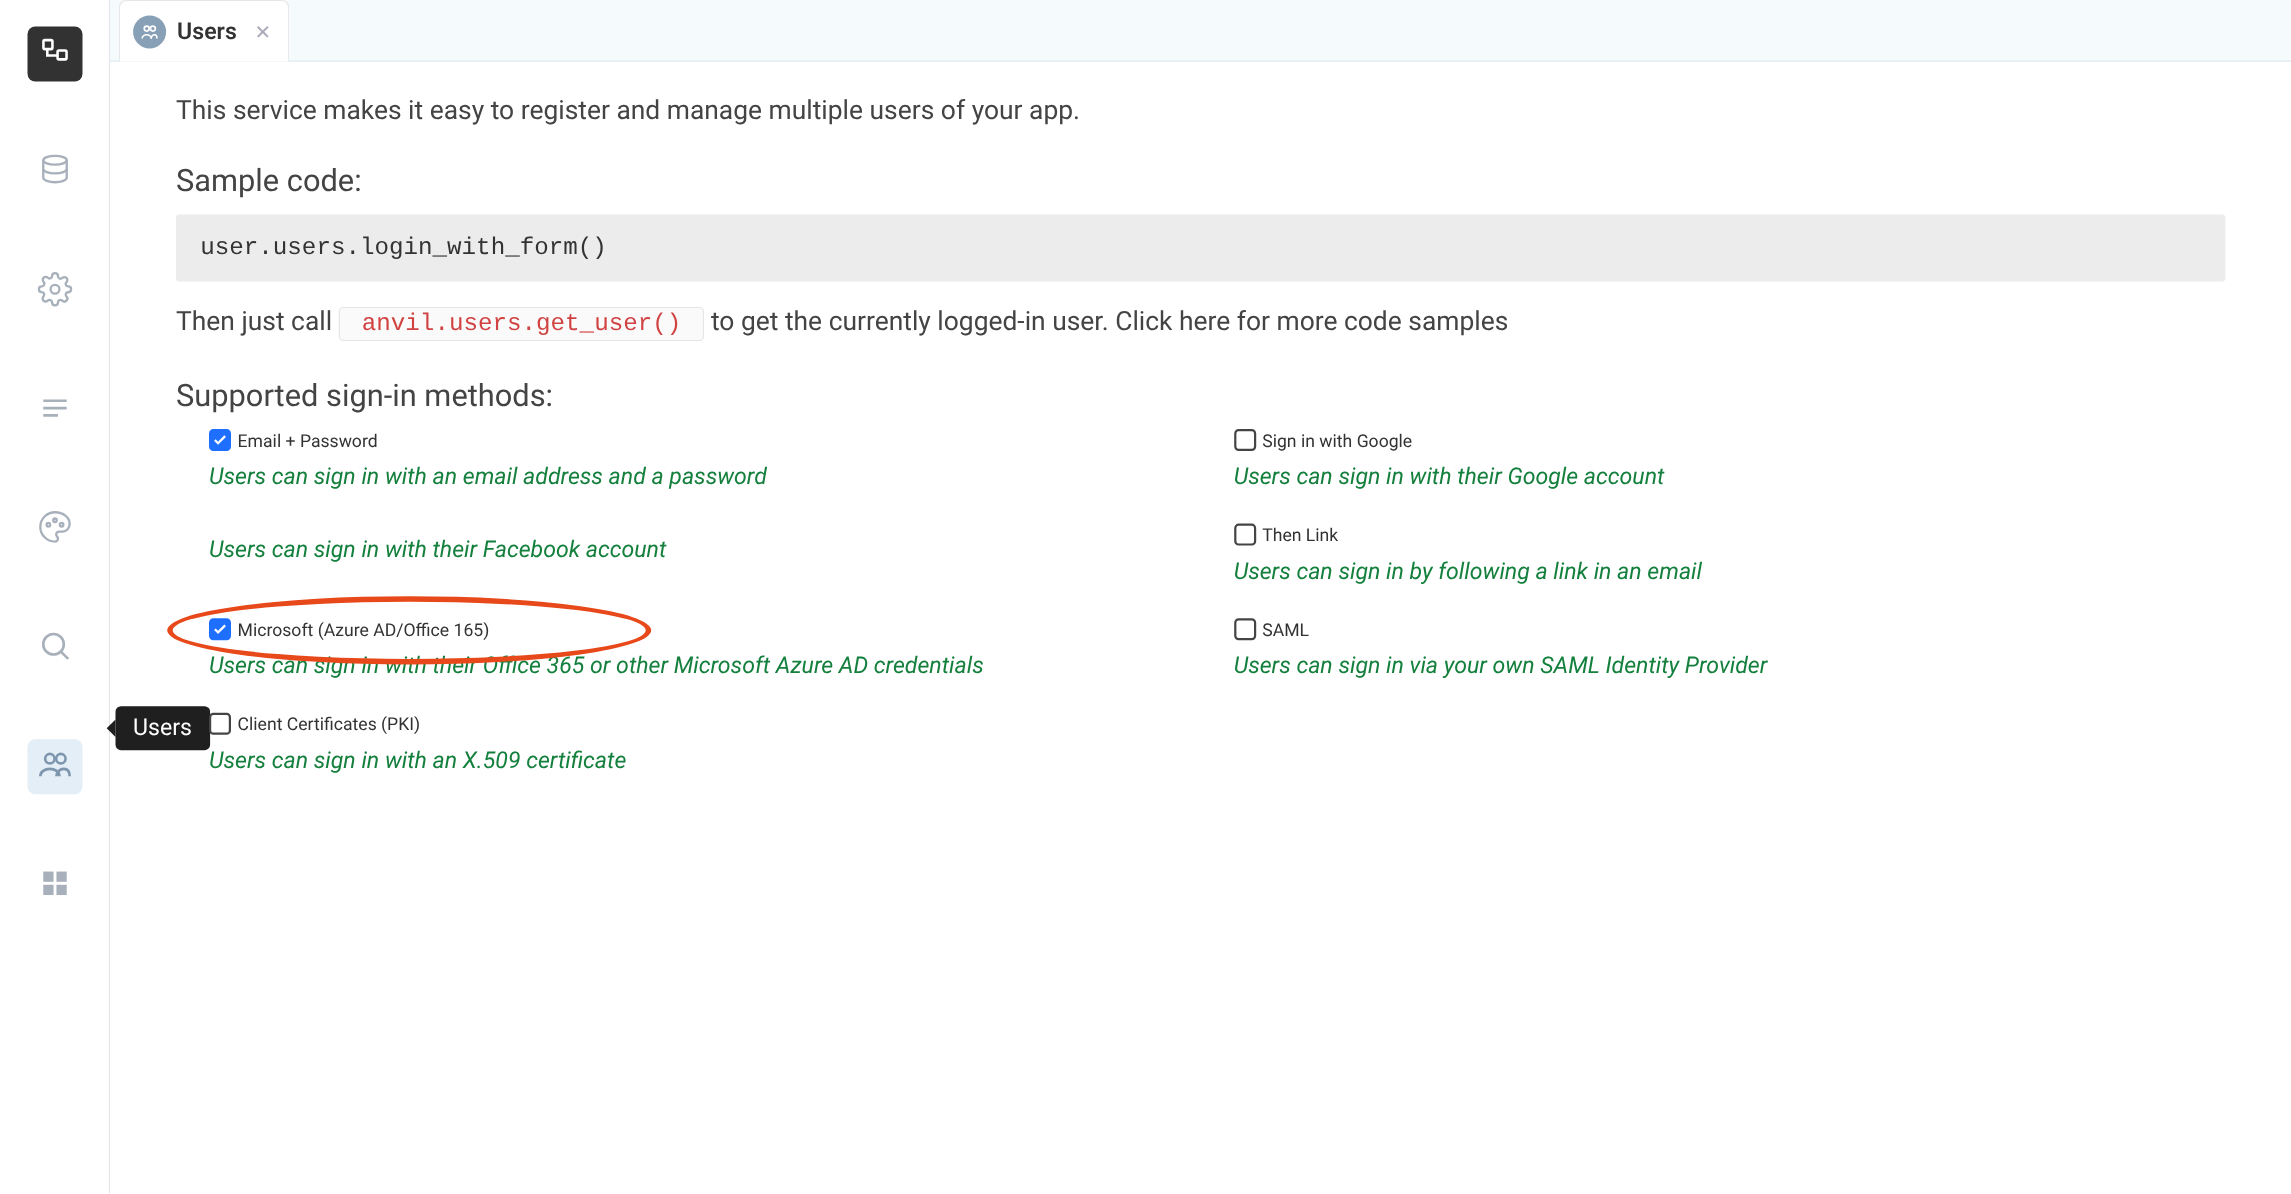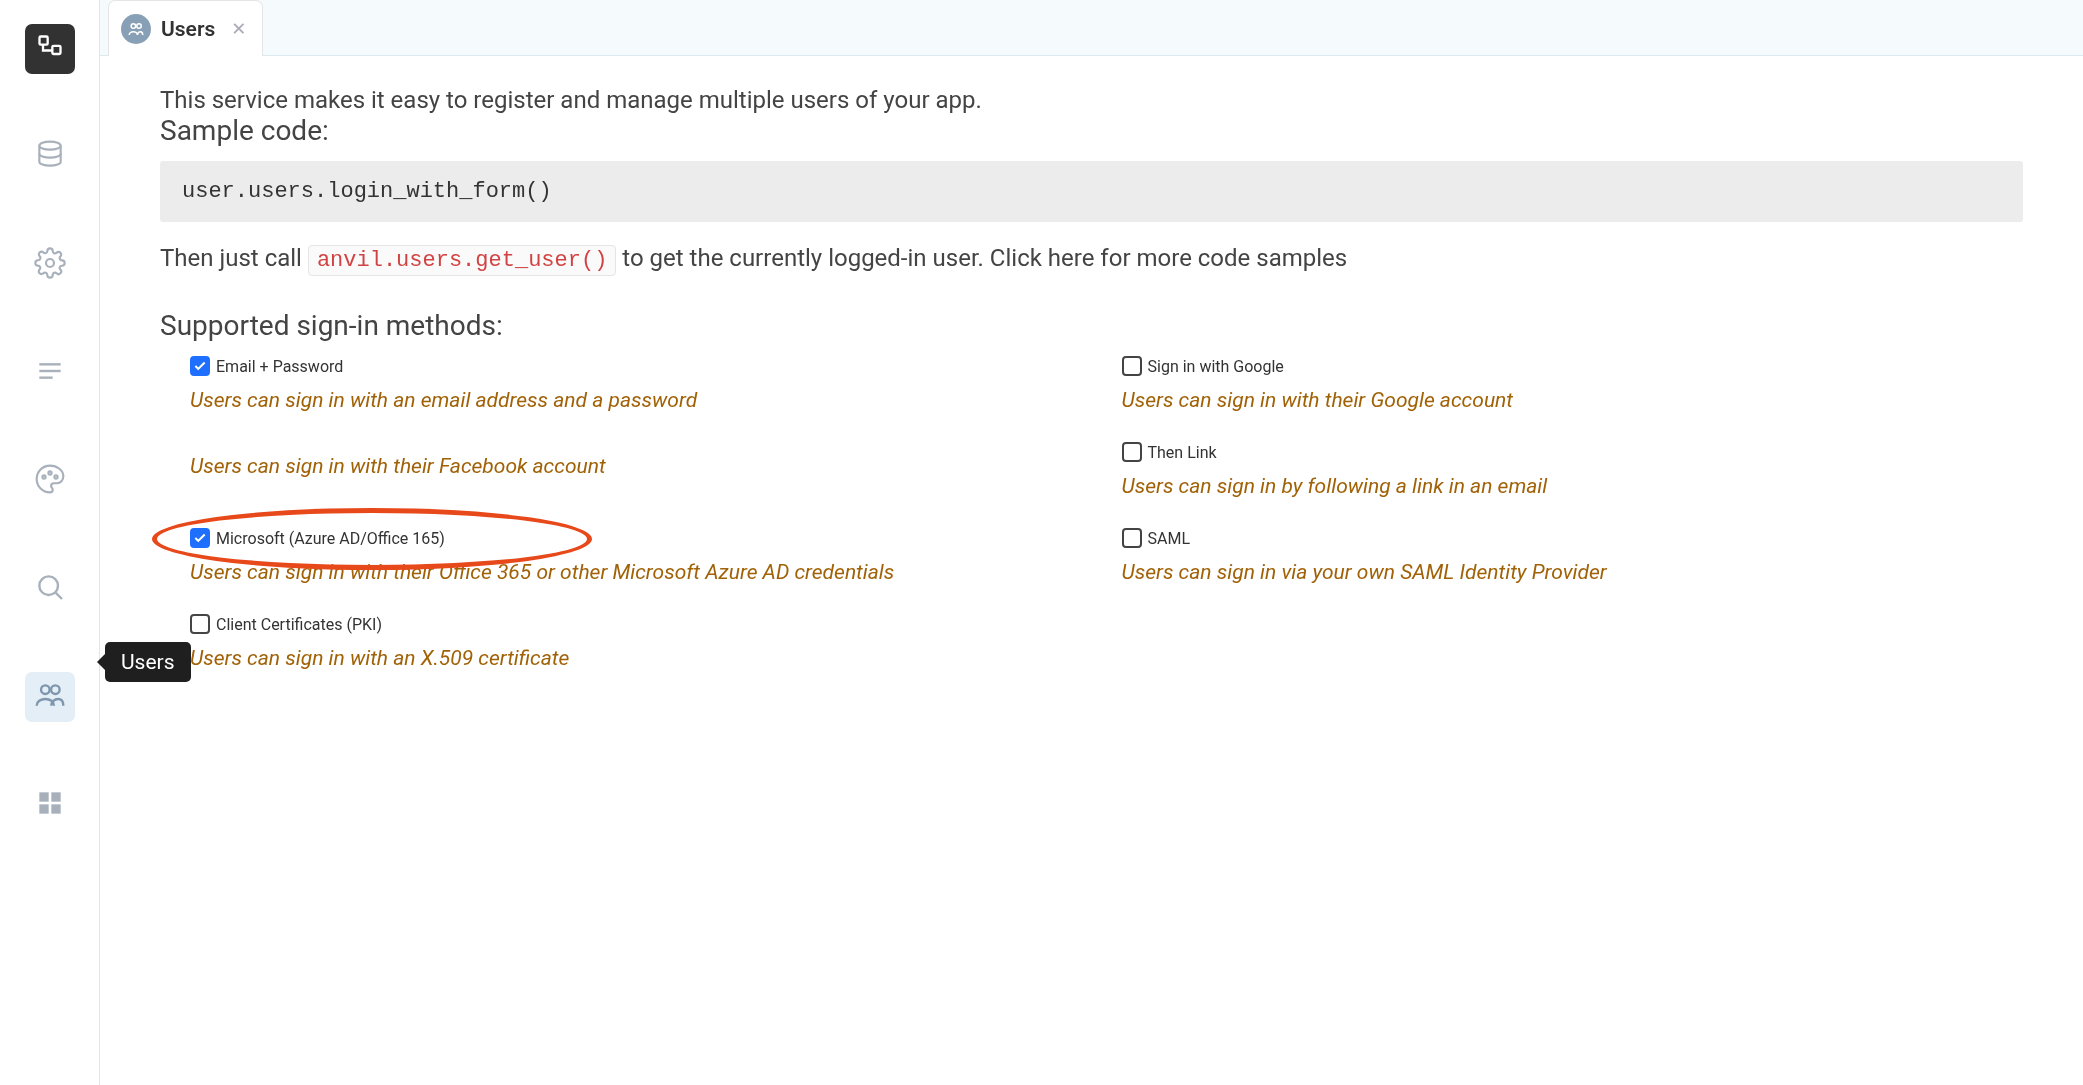--- a/index.html
+++ b/index.html
@@ -108,39 +108,39 @@
   }
   .tab-icon-circle svg { width: 18px; height: 18px; }
   .tab-label { font-size: 21px; font-weight: 600; color: #333; }
   .tab-close { color: #aab; font-size: 18px; cursor: pointer; margin-left: 6px; }
 
   .content {
     flex: 1;
     overflow-y: auto;
     padding: 30px 60px 30px 60px;
   }
-  .intro { font-size: 24px; color: #444; }
+  .intro { font-size: 24px; color: #444; margin-bottom: 34px; }
   .h2 { font-size: 28px; font-weight: 400; color: #444; margin-bottom: 14px; }
   .codeblock {
     background: #ececec;
     padding: 18px 22px;
     font-family: "SFMono-Regular", Consolas, "Liberation Mono", Menlo, monospace;
     font-size: 22px;
     color: #333;
     border-radius: 3px;
     margin-bottom: 22px;
   }
   .para { font-size: 24px; color: #444; margin-bottom: 36px; }
   .inline-code {
     font-family: "SFMono-Regular", Consolas, "Liberation Mono", Menlo, monospace;
     font-size: 22px;
     color: #d14343;
     background: #fafafa;
     border: 1px solid #e5e5e5;
-    padding: 2px 8px;
+    padding: 2px 20px;
     border-radius: 4px;
   }
 
   .methods {
     display: grid;
     grid-template-columns: 1fr 1fr;
     column-gap: 30px;
     row-gap: 30px;
     margin-top: 14px;
     padding-left: 30px;
@@ -167,21 +167,21 @@
   .chk.checked {
     background: #1f6fff;
     border-color: #1f6fff;
     color: #fff;
   }
   .chk svg { width: 14px; height: 14px; }
   .method-label { font-size: 16px; color: #333; }
   .method-desc {
     font-size: 21px;
     font-style: italic;
-    color: #a16207;
+    color: #15803d;
     margin-top: 12px;
   }
   .highlight-ellipse {
     position: absolute;
     left: -38px;
     top: -20px;
     width: 440px;
     height: 62px;
     border: 5px solid #e8491a;
     border-radius: 50%;

